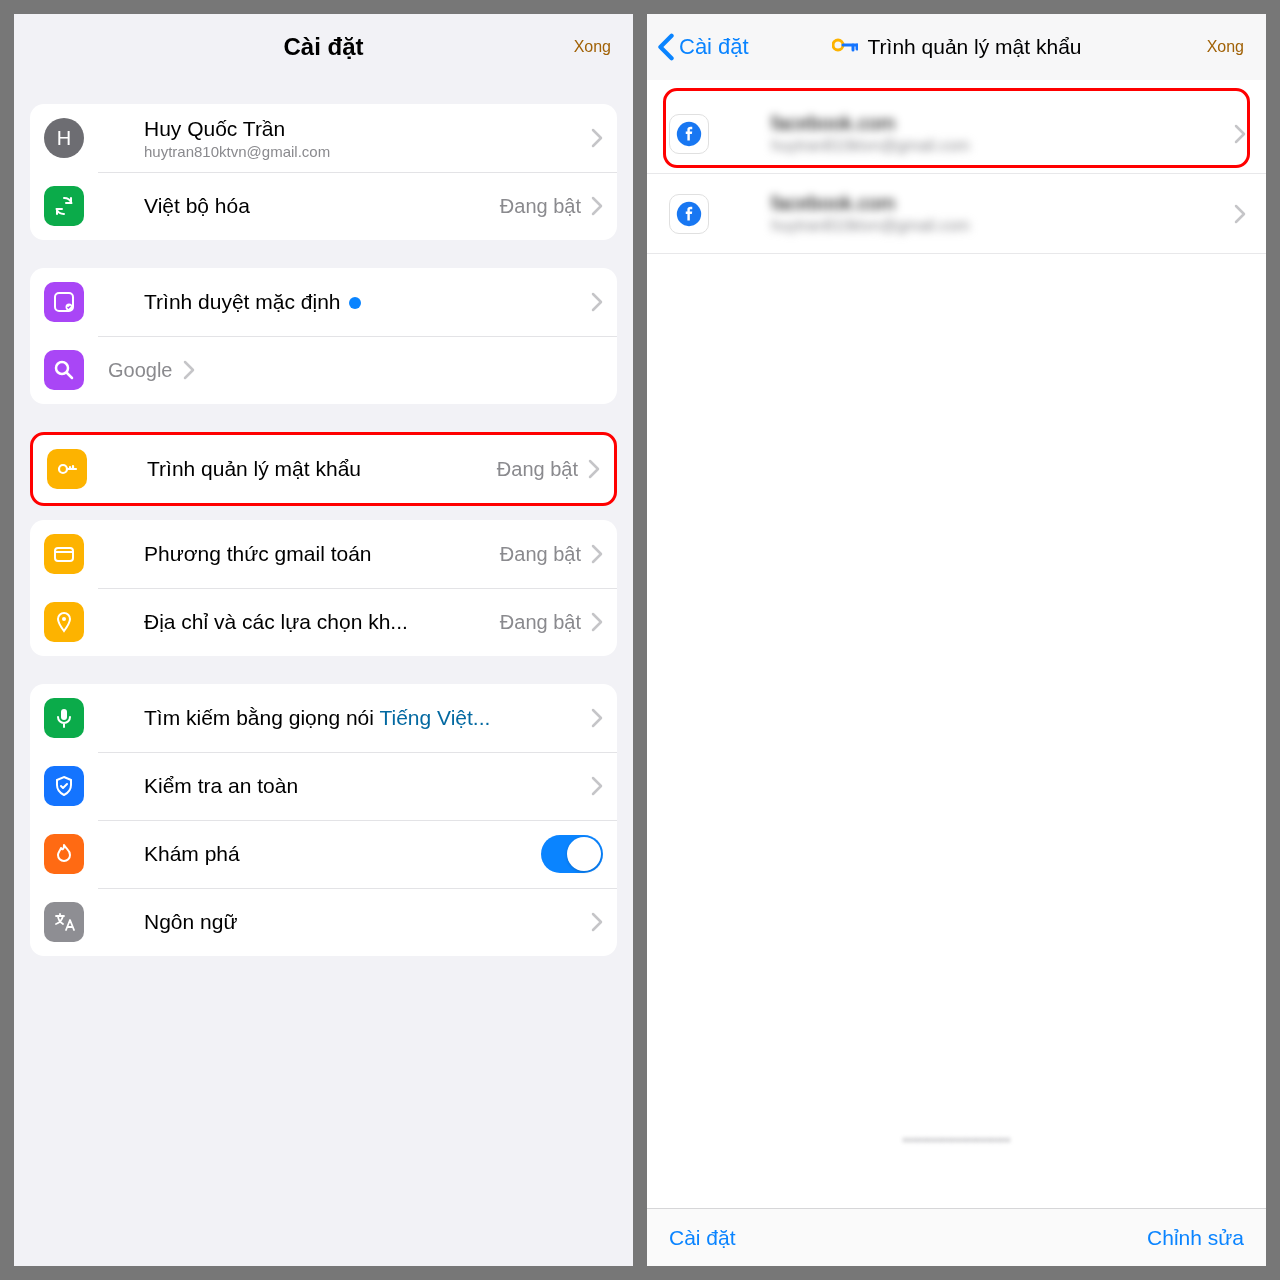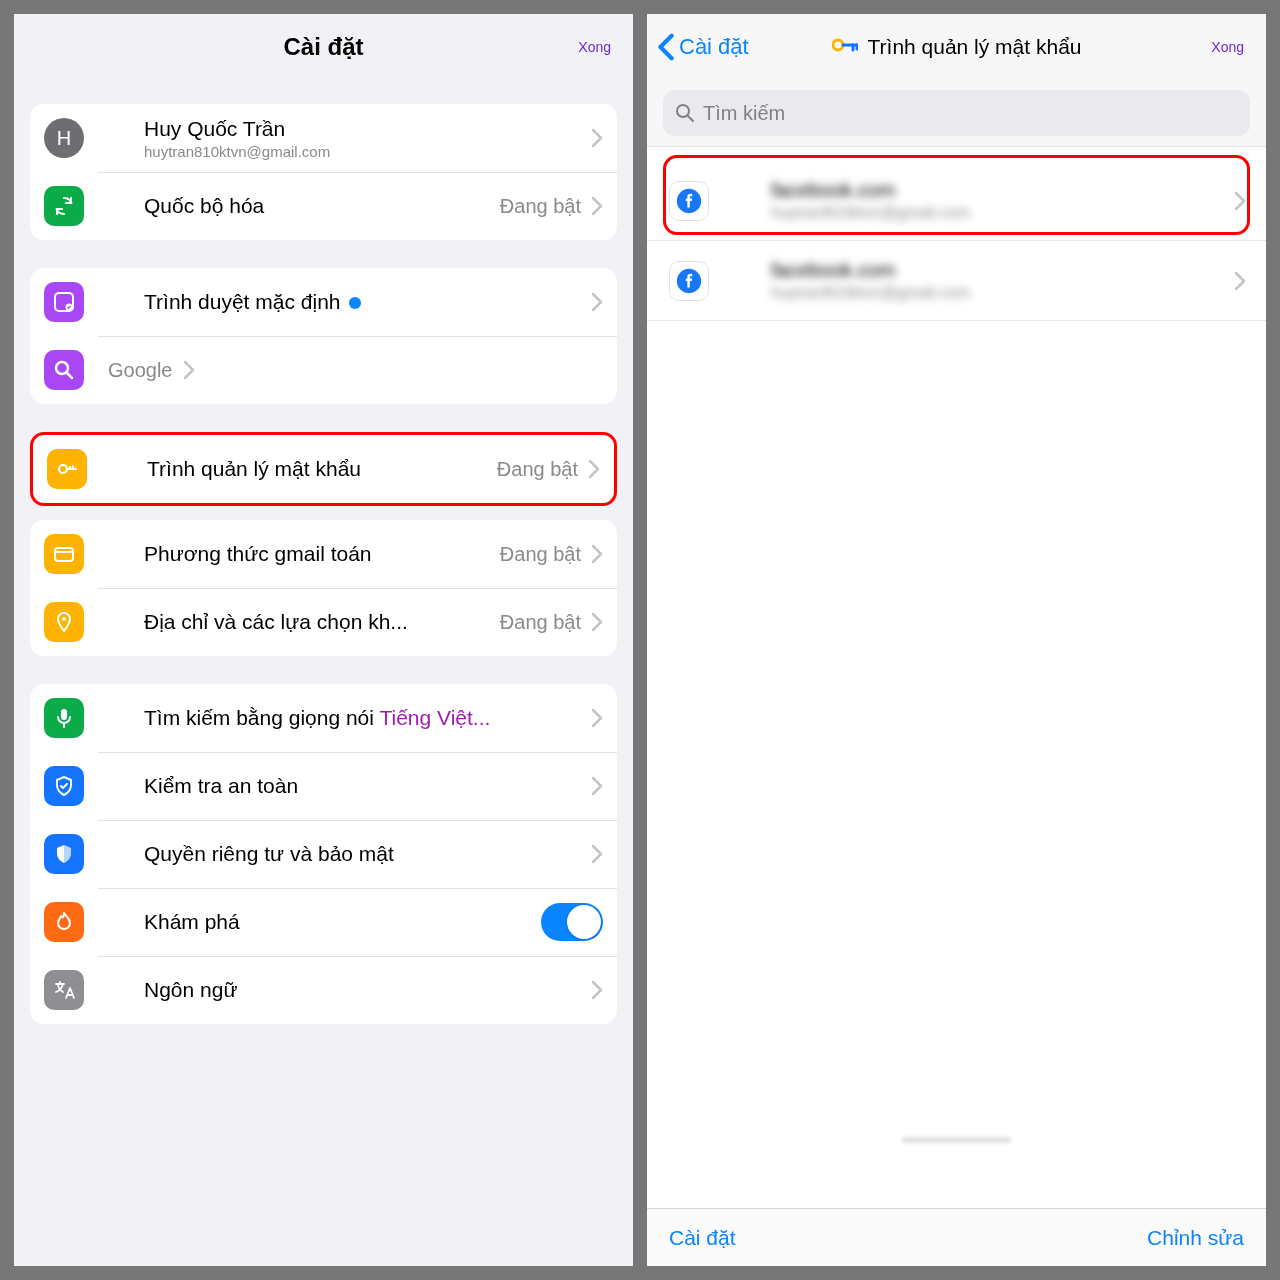--- a/index.html
+++ b/index.html
@@ -1,21 +1,21 @@
 <!DOCTYPE html>
 <html><head>
 <meta charset="utf-8">
 <style>
 *{box-sizing:border-box;margin:0;padding:0;font-family:-apple-system,BlinkMacSystemFont,"Segoe UI",sans-serif;-webkit-font-smoothing:antialiased;}
 body{background:#777;width:1280px;height:1280px;display:flex;gap:14px;padding:14px;}
 .pane{flex:1;background:#f2f2f6;border-radius:0;overflow:hidden;display:flex;flex-direction:column;position:relative;}
 .pane.right{background:#fff;}
 .header{height:66px;display:flex;align-items:center;justify-content:center;position:relative;flex-shrink:0;}
 .header .title{font-size:24px;font-weight:600;color:#000;}
-.header .done{position:absolute;right:22px;font-size:14px;color:#6d28d9;}
+.header .done{position:absolute;right:22px;font-size:16px;color:#a16207;}
 .header .back{position:absolute;left:10px;display:flex;align-items:center;color:#0a84ff;font-size:22px;}
 .header .back svg{width:18px;height:28px;}
 .header .center{display:flex;align-items:center;gap:10px;}
 .scroll{flex:1;overflow:hidden;padding:0 16px 0 16px;}
 .group{background:#fff;border-radius:14px;margin-top:28px;overflow:hidden;}
 .group:first-child{margin-top:24px;}
 .row{display:flex;align-items:center;min-height:68px;padding:12px 14px 12px 14px;position:relative;}
 .row+.row::before{content:"";position:absolute;top:0;left:68px;right:0;height:1px;background:#e3e3e6;}
 .ic{width:40px;height:40px;border-radius:10px;display:flex;align-items:center;justify-content:center;flex-shrink:0;margin-right:16px;}
 .avatar{background:#6d6d72;color:#fff;font-size:20px;border-radius:50%;}
@@ -66,21 +66,21 @@
             </svg>
           </span>
       </div>
       <div class="row">
         <div class="ic" style="background:#0bab4a">
             <svg width="24" height="24" viewBox="0 0 24 24">
               <path d="M12 4a8 8 0 0 1 7.5 5M12 20a8 8 0 0 1-7.5-5M19 4v5h-5M5 20v-5h5" stroke="#fff" stroke-width="2" fill="none" stroke-linecap="round" stroke-linejoin="round"></path>
             </svg>
           </div>
         <div class="labels">
-            <div class="lbl">Quốc bộ hóa</div>
+            <div class="lbl">Việt bộ hóa</div>
           </div>
         <span class="val">Đang bật</span>
         <span class="chev">
             <svg viewBox="0 0 12 20">
               <path d="M2 2l8 8-8 8" stroke="#c5c5c8" stroke-width="2.5" fill="none" stroke-linecap="round" stroke-linejoin="round"></path>
             </svg>
           </span>
       </div>
     </div>
 
@@ -177,53 +177,37 @@
 
     <div class="group">
       <div class="row">
         <div class="ic" style="background:#0bab4a">
             <svg width="22" height="22" viewBox="0 0 22 22">
               <rect x="8" y="2" width="6" height="11" rx="3" fill="#fff"></rect>
               <path d="M5 10a6 6 0 0 0 12 0M11 16v4" stroke="#fff" stroke-width="2" fill="none" stroke-linecap="round"></path>
             </svg>
           </div>
         <div class="labels">
-            <div class="lbl"><span>Tìm kiếm bằng giọng nói</span> <span style="color:#a21caf">Tiếng Việt...</span></div>
+            <div class="lbl"><span>Tìm kiếm bằng giọng nói</span> <span style="color:#0369a1">Tiếng Việt...</span></div>
           </div>
         <span class="chev">
             <svg viewBox="0 0 12 20">
               <path d="M2 2l8 8-8 8" stroke="#c5c5c8" stroke-width="2.5" fill="none" stroke-linecap="round" stroke-linejoin="round"></path>
             </svg>
           </span>
       </div>
       <div class="row">
         <div class="ic" style="background:#1474ff">
             <svg width="22" height="22" viewBox="0 0 22 22">
               <path d="M11 2l7 3v5c0 5-3 8-7 10-4-2-7-5-7-10V5l7-3z" fill="none" stroke="#fff" stroke-width="2"></path>
               <path d="M8 11l2 2 4-4" stroke="#fff" stroke-width="2" fill="none" stroke-linecap="round" stroke-linejoin="round"></path>
             </svg>
           </div>
         <div class="labels">
             <div class="lbl">Kiểm tra an toàn</div>
-          </div>
-        <span class="chev">
-            <svg viewBox="0 0 12 20">
-              <path d="M2 2l8 8-8 8" stroke="#c5c5c8" stroke-width="2.5" fill="none" stroke-linecap="round" stroke-linejoin="round"></path>
-            </svg>
-          </span>
-      </div>
-      <div class="row">
-        <div class="ic" style="background:#1474ff">
-            <svg width="22" height="22" viewBox="0 0 22 22">
-              <path d="M11 2l7 3v5c0 5-3 8-7 10-4-2-7-5-7-10V5l7-3z" fill="#fff"></path>
-              <path d="M11 2l7 3v5c0 5-3 8-7 10V2z" fill="#1474ff" opacity=".3"></path>
-            </svg>
-          </div>
-        <div class="labels">
-            <div class="lbl">Quyền riêng tư và bảo mật</div>
           </div>
         <span class="chev">
             <svg viewBox="0 0 12 20">
               <path d="M2 2l8 8-8 8" stroke="#c5c5c8" stroke-width="2.5" fill="none" stroke-linecap="round" stroke-linejoin="round"></path>
             </svg>
           </span>
       </div>
       <div class="row">
         <div class="ic" style="background:#ff6a13">
             <svg width="22" height="22" viewBox="0 0 22 22">
@@ -269,29 +253,20 @@
       <span><svg width="26" height="18" viewBox="0 0 26 18">
             <circle cx="6" cy="9" r="5" fill="none" stroke="#fdb300" stroke-width="3"></circle>
             <path d="M11 9h14" stroke="#1474ff" stroke-width="3" stroke-linecap="round"></path>
             <path d="M21 9v5M25 9v4" stroke="#1474ff" stroke-width="3" stroke-linecap="round"></path>
           </svg></span>
       <span class="title" style="font-size:21px;font-weight:500">Trình quản lý mật khẩu</span>
     </div>
     <span class="done">Xong</span>
   </div>
 
-  <div class="search-wrap" style="background:#f7f7f8">
-    <div class="search">
-      <svg viewBox="0 0 20 20">
-          <circle cx="8" cy="8" r="6" stroke="#808085" stroke-width="2" fill="none"></circle>
-          <path d="M13 13l5 5" stroke="#808085" stroke-width="2" stroke-linecap="round"></path>
-        </svg>
-      <span>Tìm kiếm</span>
-    </div>
-  </div>
 
   <div class="pwlist" style="position:relative;flex:1">
     <div class="hl2" style="top:8px;left:16px;right:16px;height:80px"></div>
 
     <div style="height:14px"></div>
     <div class="pwrow">
       <div class="site-ic">
           <svg width="26" height="26" viewBox="0 0 32 32">
             <circle cx="16" cy="16" r="15" fill="#1877f2"></circle>
             <path d="M20 10h-2c-1 0-1 .5-1 1v2h3l-.5 3H17v8h-3v-8h-2v-3h2v-2.5C14 8 15.5 7 18 7h2v3z" fill="#fff"></path>

